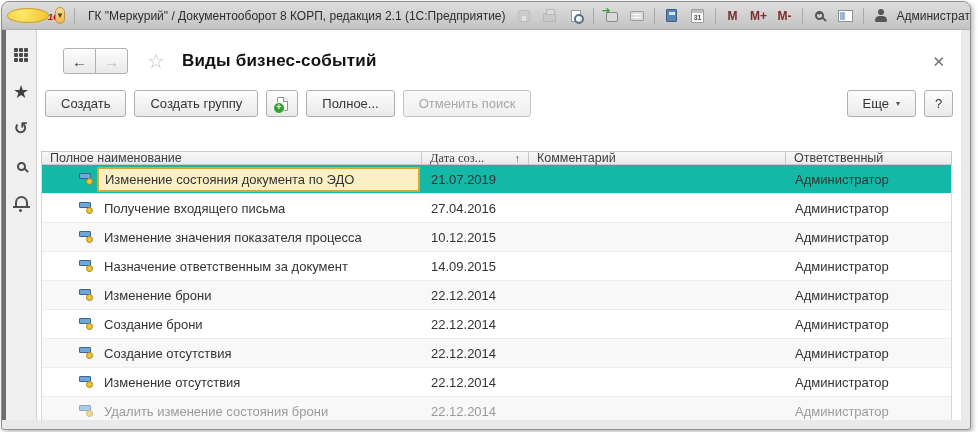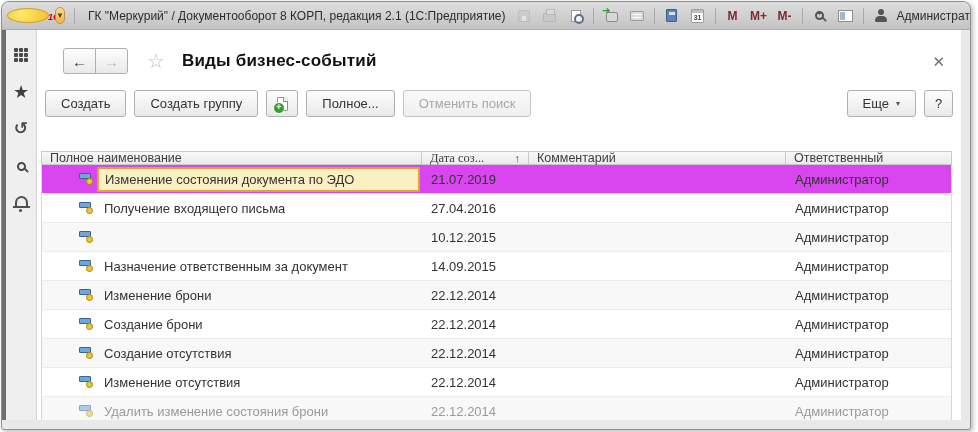--- a/index.html
+++ b/index.html
@@ -125,21 +125,21 @@
   .th:last-child{ border-right:none;}
   .th.c-name{ width:380px;}
   .th.c-date{ width:107px; justify-content:space-between;font-family:Liberation Serif, serif;}
   .th.c-comment{ width:257px;}
   .th.c-owner{ flex:1;}
   .sortarrow{ font-size:11px; color:#555;}
 
   .tbody{ border-left:1px solid #d8d8d8; border-right:1px solid #d8d8d8; background:#fff;}
   .trow{ display:flex; height:29px; border-bottom:1px solid #ececec; font-size:13px; color:#333; align-items:stretch;}
   .trow:nth-child(odd):not(.selected){ background:#f8f8f8;}
-  .trow.selected{ background:#d946ef;}
+  .trow.selected{ background:#14b8a6;}
   .trow.muted{ color:#9a9a9a;}
   .trow.muted .item-icon{ opacity:.55;}
   .td{ display:flex; align-items:center; overflow:hidden; white-space:nowrap;}
   .td-name{ width:380px; padding-left:37px; gap:9px;}
   .td-date{ width:107px; padding-left:9px;}
   .td-comment{ width:257px; padding-left:9px;}
   .td-owner{ flex:1; padding-left:9px;}
   .nm{ overflow:hidden; white-space:nowrap;}
   .trow.selected .td-name{ padding-right:2px;}
   .trow.selected .nm{
@@ -301,20 +301,21 @@
     <div class="td td-date">27.04.2016</div>
     <div class="td td-comment"></div>
     <div class="td td-owner">Администратор</div>
   </div>
             <div class="trow">
     <div class="td td-name">
       <span class="item-icon">
                   <i class="bar"></i>
                   <i class="dot"></i>
                 </span>
+      <span class="nm">Изменение значения показателя процесса</span>
     </div>
     <div class="td td-date">10.12.2015</div>
     <div class="td td-comment"></div>
     <div class="td td-owner">Администратор</div>
   </div>
             <div class="trow">
     <div class="td td-name">
       <span class="item-icon">
                   <i class="bar"></i>
                   <i class="dot"></i>

